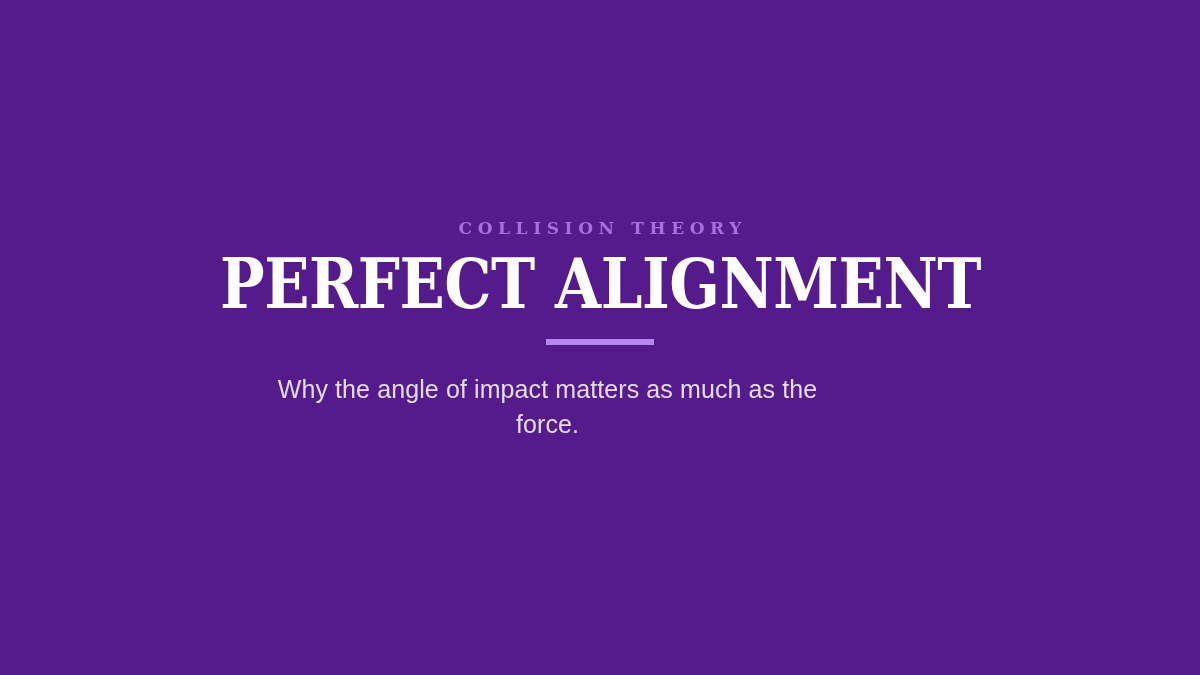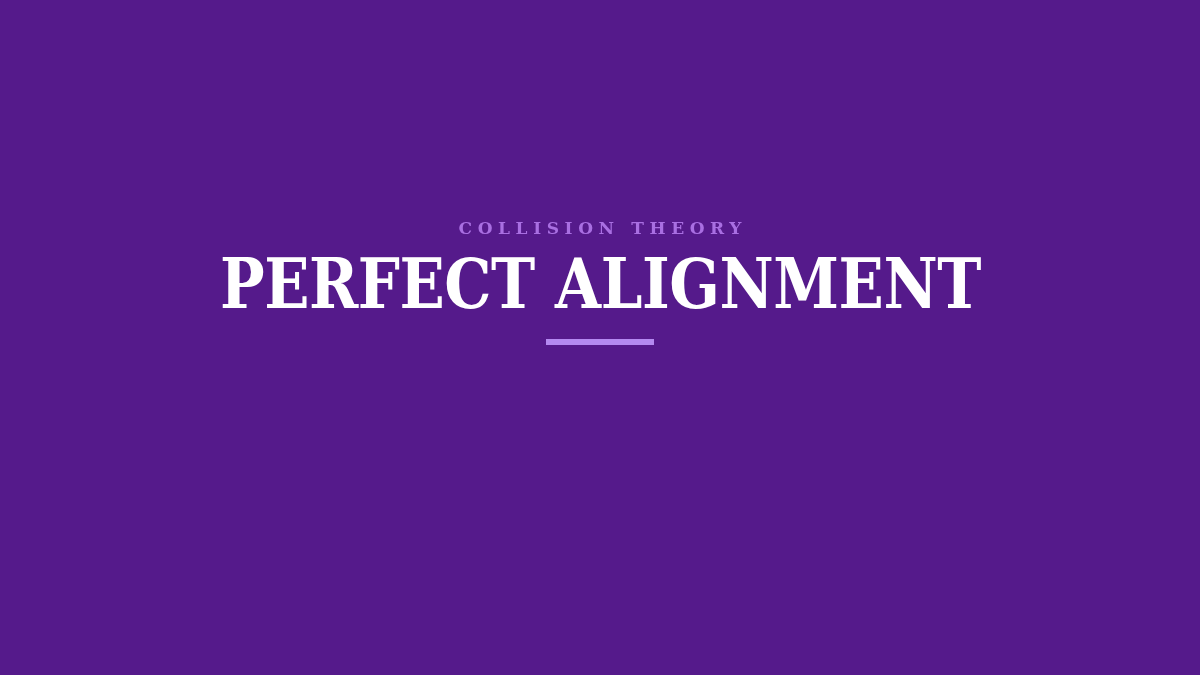--- a/index.html
+++ b/index.html
@@ -104,16 +104,17 @@
   <div class="slide-content">
 
     <div class="eyebrow">COLLISION THEORY</div>
 
     <h1 class="title">PERFECT ALIGNMENT</h1>
 
     <div class="divider-wrap">
       <div class="divider"></div>
     </div>
 
+    <p class="subtitle">Why the angle of impact matters as much as the force.</p>
 
   </div>
 
 </div>
 
 </body></html>

